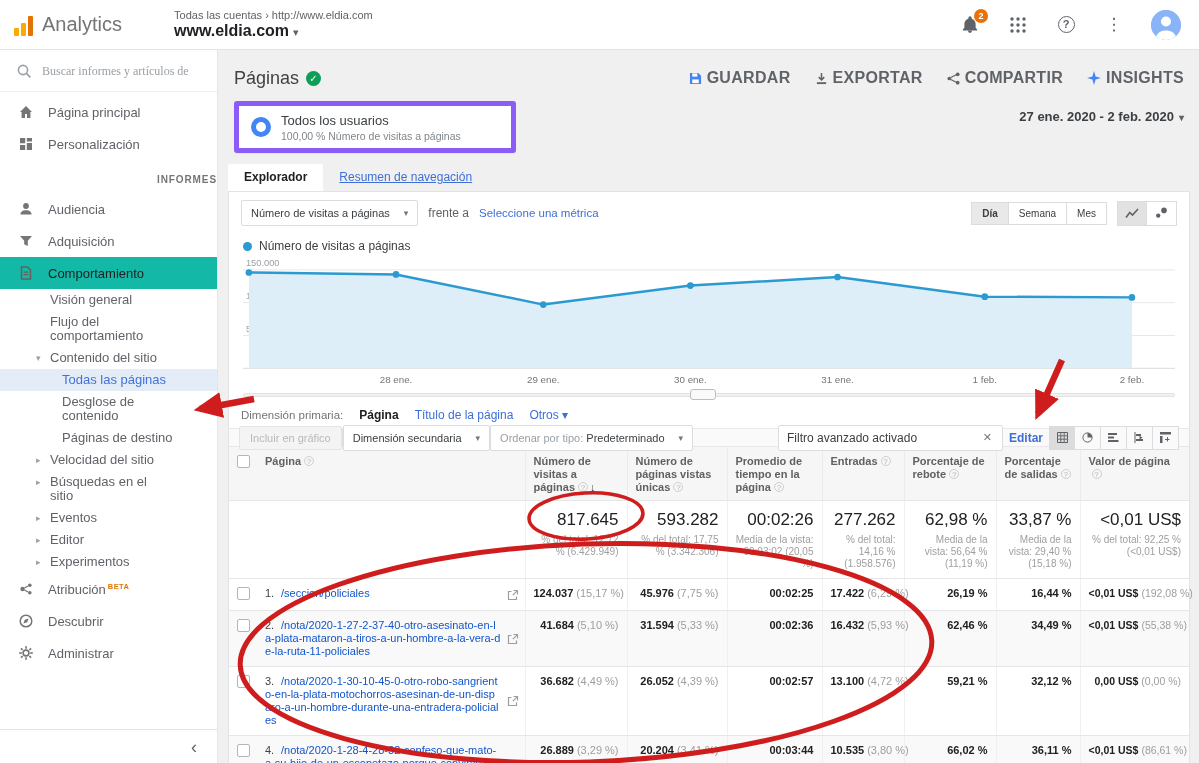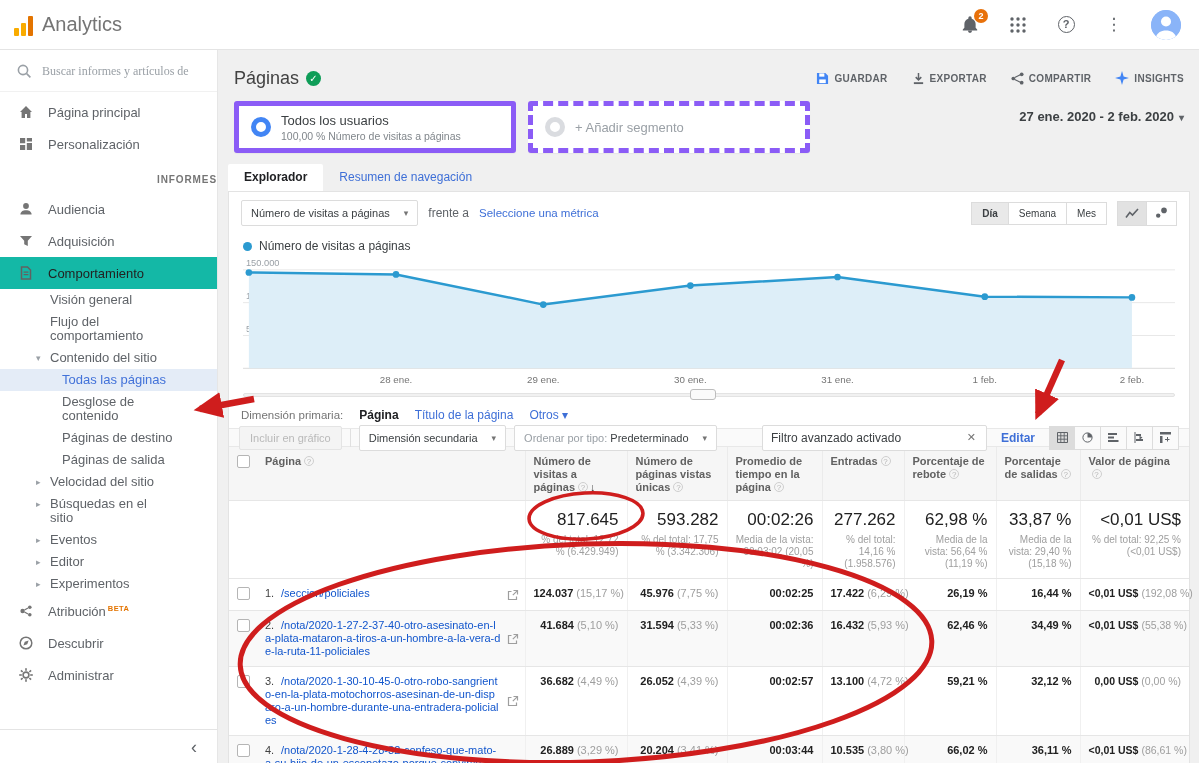--- a/index.html
+++ b/index.html
@@ -56,38 +56,38 @@
   .collapse-row { height: 34px; border-top: 1px solid #e4e4e4; display: flex; align-items: center; justify-content: flex-end; padding-right: 20px; }
   .collapse-row span { font-size: 18px; color: #5f6368; cursor: pointer; line-height: 14px; }
 
   
   .main { flex: 1; background: #f0f0f0; padding: 13px 9px 0 10px; overflow: hidden; }
   .report-head { display: flex; align-items: center; height: 30px; margin-bottom: 6px; padding: 0 6px; }
   .report-title { font-size: 18px; color: #424242; font-weight: normal; }
   .check-badge { width: 15px; height: 15px; border-radius: 50%; background: #0f9d58; color: #fff; font-size: 10px;
     text-align: center; line-height: 15px; margin-left: 7px; }
   .head-actions { margin-left: auto; display: flex; align-items: center; gap: 24px; }
-  .h-act { display: flex; align-items: center; gap: 5px; font-size: 10px; font-weight: bold; color: #5f6368;
+  .h-act { display: flex; align-items: center; gap: 5px; font-size: 16px; font-weight: bold; color: #5f6368;
     letter-spacing: .3px; cursor: pointer; }
 
   .segment-row { display: flex; align-items: flex-start; gap: 12px; padding: 2px 6px 0 6px; margin-bottom: 12px; }
   .seg-card { width: 282px; height: 52px; background: #fff; border: 5px solid #8b5cf6; border-radius: 3px;
     display: flex; align-items: center; gap: 10px; padding: 0 12px; box-shadow: 0 1px 1px rgba(0,0,0,.04); cursor: pointer; }
   .seg-ring { width: 20px; height: 20px; border: 5px solid #4285f4; border-radius: 50%; flex: none; }
   .seg-ring.gray { border-color: #dadce0; }
   .seg-name { font-size: 13px; color: #3c4043; }
   .seg-sub { font-size: 10.5px; color: #80868b; margin-top: 2px; }
   .seg-add { border-style: dashed; color: #9aa0a6; font-size: 13px; }
   .date-range { margin-left: auto; margin-top: 8px; font-size: 13px; font-weight: bold; color: #3c4043; cursor: pointer; }
   .date-range .caret { font-size: 10px; color: #5f6368; margin-left: 5px; }
 
   .tabs { display: flex; align-items: flex-end; padding: 0 0 0 0; height: 26px; }
   .tab { font-size: 12px; padding: 6px 16px 7px 16px; cursor: pointer; }
   .tab.active { background: #fff; color: #202124; font-weight: bold; border-radius: 2px 2px 0 0; }
-  .tab.link { color: #3e6fd7; }
+  .tab.link { color: #3e6fd7; text-decoration: underline; }
 
   .panel { background: #fff; border: 1px solid #e3e3e3; border-bottom: none; min-height: 560px; }
   .metric-row { display: flex; align-items: center; height: 42px; padding: 0 12px; }
   .dd-btn { display: inline-flex; align-items: center; gap: 14px; border: 1px solid #dcdcdc; border-radius: 2px;
     background: #fff; font-size: 11px; color: #3c4043; padding: 6px 9px; cursor: pointer; white-space: nowrap; }
   .dd-btn .caret, .seg-btn .caret { font-size: 9px; color: #757575; }
   .vs { font-size: 12px; color: #5f6368; margin: 0 10px; }
   .sel-metric { font-size: 11.5px; color: #3e6fd7; cursor: pointer; }
   .granularity { margin-left: auto; display: flex; }
   .seg-btn { border: 1px solid #dcdcdc; background: #fff; font-size: 10px; color: #3c4043; padding: 5px 10px; cursor: pointer; }
@@ -106,21 +106,21 @@
   .chart-scroll { position: relative; height: 14px; margin: 0 14px; }
   .chart-scroll .track { position: absolute; left: 0; right: 0; top: 5px; height: 4px; background: #f1f1f1; border: 1px solid #e3e3e3; border-radius: 2px; }
   .chart-scroll .handle { position: absolute; left: 48%; top: 1px; width: 26px; height: 11px; background: #fafafa;
     border: 1px solid #bdbdbd; border-radius: 3px; cursor: ew-resize; }
 
   .dim-row { display: flex; align-items: center; gap: 16px; padding: 6px 12px; height: 26px; }
   .dim-label { font-size: 11.5px; color: #757575; }
   .dim-sel { font-size: 12px; font-weight: bold; color: #202124; cursor: pointer; }
   .dim-link { font-size: 12px; color: #3e6fd7; cursor: pointer; }
 
-  .controls-row { display: flex; align-items: center; gap: 8px; background: #fafafa;
+  .controls-row { display: flex; align-items: center; background: #fafafa;
     border-top: 1px solid #e8e8e8; border-bottom: 1px solid #e8e8e8; padding: 0 10px; height: 19px; }
   .btn-disabled { border: 1px solid #e4e4e4; background: #f4f4f4; color: #b9b9b9; font-size: 11px; padding: 5px 10px; border-radius: 2px; }
   .vdiv { width: 1px; height: 18px; background: #e0e0e0; }
   .filter-chip { margin-left: auto; display: flex; align-items: center; border: 1px solid #dcdcdc; background: #fff;
     border-radius: 2px; width: 225px; height: 26px; padding: 0 8px; font-size: 12px; color: #3c4043; }
   .filter-chip .x { margin-left: auto; color: #757575; font-size: 11px; cursor: pointer; padding: 2px; }
   .edit-link { font-size: 12px; font-weight: bold; color: #3e6fd7; cursor: pointer; margin: 0 6px; }
   .view-toggles { display: flex; }
   .view-toggles .ic-btn { width: 26px; height: 24px; background: #fafafa; }
   .view-toggles .ic-btn.active { background: #dcdcdc; }
@@ -155,20 +155,24 @@
 </head>
 <body>
 
 <header class="topbar">
   <span class="logo">
       <i class="b1"></i>
       <i class="b2"></i>
       <i class="b3"></i>
     </span>
   <span class="app-name">Analytics</span>
+  <div class="crumb-wrap">
+    <div class="crumb">Todas las cuentas  ›  http://www.eldia.com</div>
+    <div class="property"><span>www.eldia.com</span><span class="caret">▾</span></div>
+  </div>
   <div class="top-right">
     <span class="top-ic">
       <svg width="18" height="18" viewBox="0 0 16 16">
           <path d="M8 15a1.8 1.8 0 0 0 1.8-1.8H6.2A1.8 1.8 0 0 0 8 15zm5-4.5V7.2C13 4.8 11.6 2.9 9.5 2.4V1.8a1.5 1.5 0 1 0-3 0v.6C4.4 2.9 3 4.8 3 7.2v3.3L1.6 12v.8h12.8V12z" fill="#5f6368"></path>
         </svg>
       <span class="badge">2</span>
     </span>
     <span class="top-ic">
       <svg width="18" height="18" viewBox="0 0 18 18">
         <g fill="#5f6368">
@@ -254,23 +258,20 @@
       </div>
       <div class="side-l3 sel">
           <span class="lbl">Todas las páginas</span>
         </div>
       <div class="side-l3">
           <span class="lbl">Desglose de contenido</span>
         </div>
       <div class="side-l3">
           <span class="lbl">Páginas de destino</span>
         </div>
-      <div class="side-l3">
-          <span class="lbl">Páginas de salida</span>
-        </div>
       <div class="side-l2">
         <span class="tree-caret">▸</span>
         <span class="lbl">Velocidad del sitio</span>
       </div>
       <div class="side-l2">
         <span class="tree-caret">▸</span>
         <span class="lbl">Búsquedas en el sitio</span>
       </div>
       <div class="side-l2">
         <span class="tree-caret">▸</span>
@@ -364,24 +365,20 @@
       </div>
     </div>
 
     <div class="segment-row">
       <div class="seg-card">
         <span class="seg-ring"></span>
         <span>
           <div class="seg-name">Todos los usuarios</div>
           <div class="seg-sub">100,00 % Número de visitas a páginas</div>
         </span>
-      </div>
-      <div class="seg-card seg-add">
-        <span class="seg-ring gray"></span>
-        <span>+ Añadir segmento</span>
       </div>
       <div class="date-range">
         <span>27 ene. 2020 - 2 feb. 2020</span><span class="caret">▾</span>
       </div>
     </div>
 
     <div class="tabs">
       <span class="tab active">Explorador</span>
       <span class="tab link">Resumen de navegación</span>
     </div>

